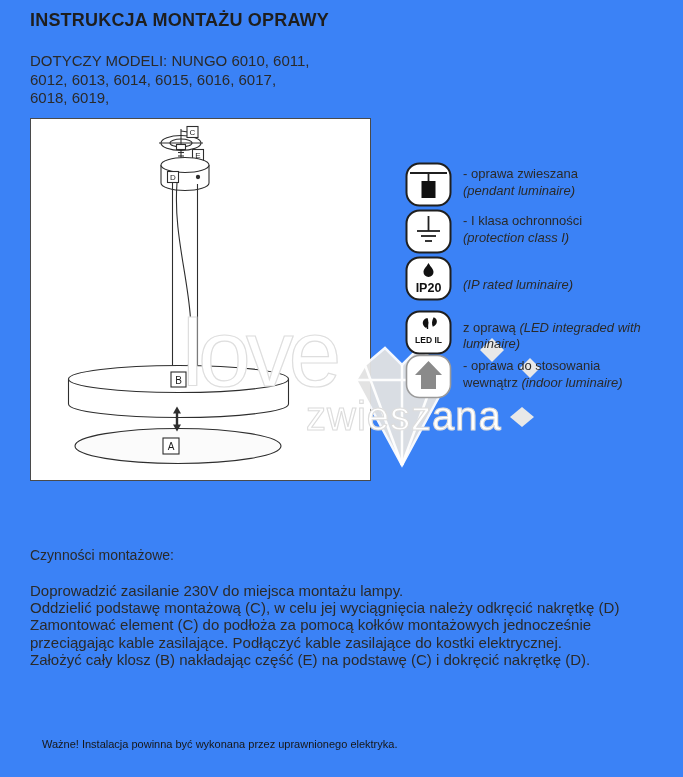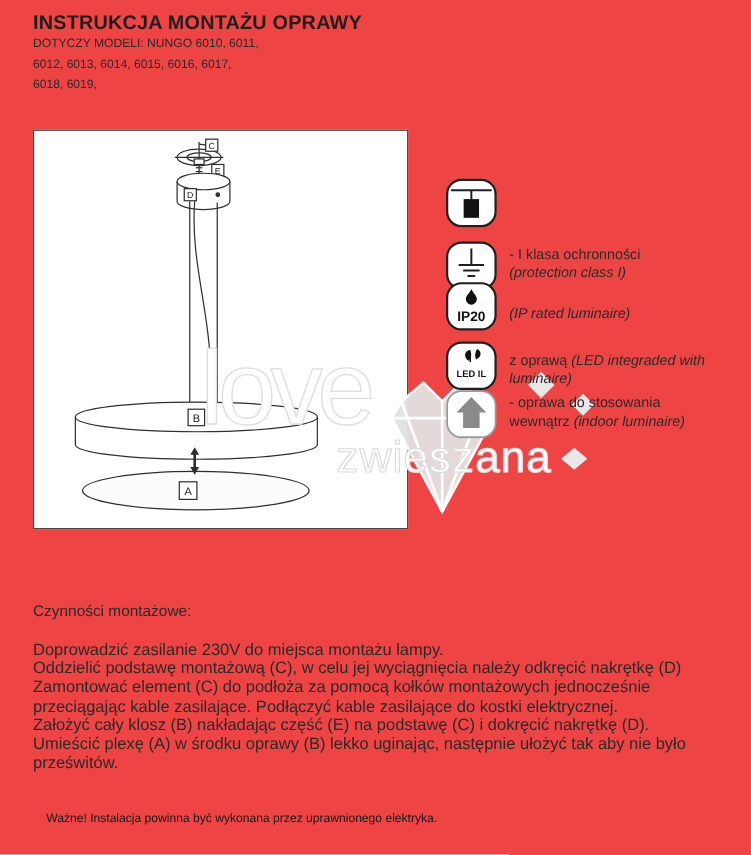--- a/index.html
+++ b/index.html
@@ -1,23 +1,23 @@
 <!DOCTYPE html>
 <html><head>
 <meta charset="utf-8">
 <style>
   html,body { margin:0; padding:0; background:#ffffff; }
   .page {
-    position:relative; width:683px; height:777px; background:#ef4444;
+    position:relative; width:683px; height:777px; background:#3b82f6;
     font-family:"Liberation Sans", sans-serif; color:#262626; overflow:hidden;
   }
   
   .hdr { position:absolute; left:30px; top:10px; }
   .hdr h1 { margin:0; font-size:18px; font-weight:bold; color:#1e1e1e; letter-spacing:.2px; }
-  .hdr .sub { font-size:11px; line-height:18.5px; margin-top:0; color:#2a2a2a; }
+  .hdr .sub { font-size:15px; line-height:18.5px; margin-top:21px; color:#2a2a2a; }
   
   .diagram-box {
     position:absolute; left:30px; top:118px; width:341px; height:363px;
     border:1.5px solid #4a4a4a; box-sizing:border-box; background:#fff; z-index:2;
   }
   .diagram-box svg { position:absolute; left:0; top:0; }
   .partlabel { font-size:8px; fill:#1c1c1c; font-family:"Liberation Sans",sans-serif; }
   .partlabel-big { font-size:10px; fill:#1c1c1c; font-family:"Liberation Sans",sans-serif; }
   
   .watermark { position:absolute; left:180px; top:320px; width:475px; height:165px; z-index:3; pointer-events:none; }
@@ -124,23 +124,27 @@
     <span class="wm-lighting">zwieszana</span>
   </div>
 
   <div class="legend-row" style="top:162px;">
     <svg class="legend-icon" width="47" height="45" viewBox="0 0 47 45">
       <rect x="1.5" y="1.5" width="44" height="42" rx="13" fill="#ffffff" stroke="#1f1f1f" stroke-width="2"></rect>
       <line x1="5" y1="11" x2="42" y2="11" stroke="#1f1f1f" stroke-width="1.8"></line>
       <line x1="23.5" y1="11" x2="23.5" y2="19" stroke="#1f1f1f" stroke-width="1.8"></line>
       <rect x="16.5" y="19" width="14" height="17" fill="#111111"></rect>
     </svg>
-  </div>
-
-  <div class="legend-row" style="top:209px;margin-top:10px;">
+    <div class="legend-text">
+      <span>- oprawa zwieszana</span><br>
+      <em>(pendant luminaire)</em>
+    </div>
+  </div>
+
+  <div class="legend-row" style="top:209px;">
     <svg class="legend-icon" width="47" height="45" viewBox="0 0 47 45">
       <rect x="1.5" y="1.5" width="44" height="42" rx="13" fill="#ffffff" stroke="#1f1f1f" stroke-width="2"></rect>
       <line x1="23.5" y1="7" x2="23.5" y2="22" stroke="#1f1f1f" stroke-width="1.8"></line>
       <line x1="12" y1="22" x2="35" y2="22" stroke="#1f1f1f" stroke-width="1.8"></line>
       <line x1="16" y1="27" x2="31" y2="27" stroke="#1f1f1f" stroke-width="1.8"></line>
       <line x1="20" y1="32" x2="27" y2="32" stroke="#1f1f1f" stroke-width="1.8"></line>
     </svg>
     <div class="legend-text">
       <span>- I klasa ochronności</span><br>
       <em>(protection class I)</em>
@@ -185,18 +189,17 @@
     </div>
   </div>
 
   <div class="assembly-heading">Czynności montażowe:</div>
   <div class="steps">
     <div>Doprowadzić zasilanie 230V do miejsca montażu lampy.</div>
     <div>Oddzielić podstawę montażową (C), w celu jej wyciągnięcia należy odkręcić nakrętkę (D)</div>
     <div>Zamontować element (C) do podłoża za pomocą kołków montażowych jednocześnie</div>
     <div>przeciągając kable zasilające. Podłączyć kable zasilające do kostki elektrycznej.</div>
     <div>Założyć cały klosz (B) nakładając część (E) na podstawę (C) i dokręcić nakrętkę (D).</div>
-    <div>Umieścić plexę (A) w środku oprawy (B) lekko uginając, następnie ułożyć tak aby nie było prześwitów.</div>
   </div>
 
   <div class="warning">Ważne! Instalacja powinna być wykonana przez uprawnionego elektryka.</div>
 
 </div>
 
 </body></html>

